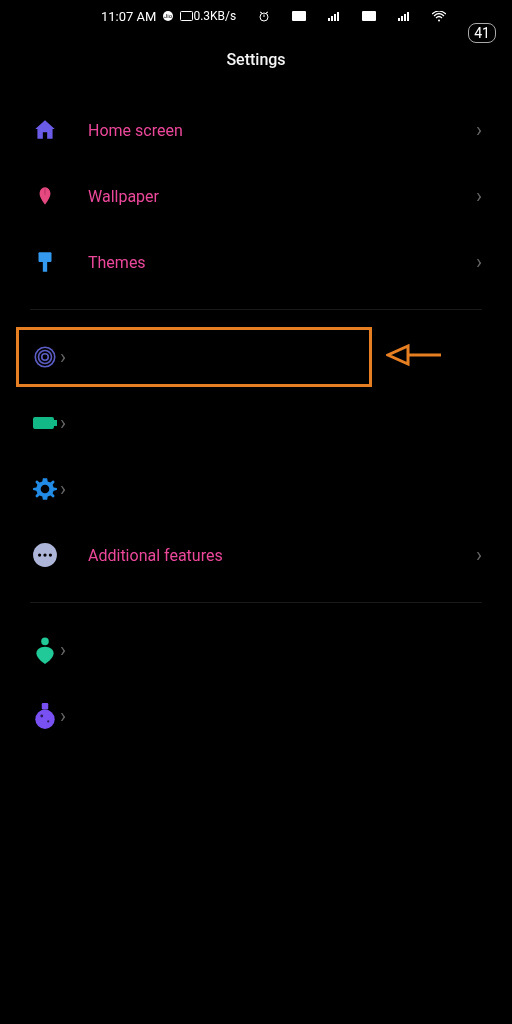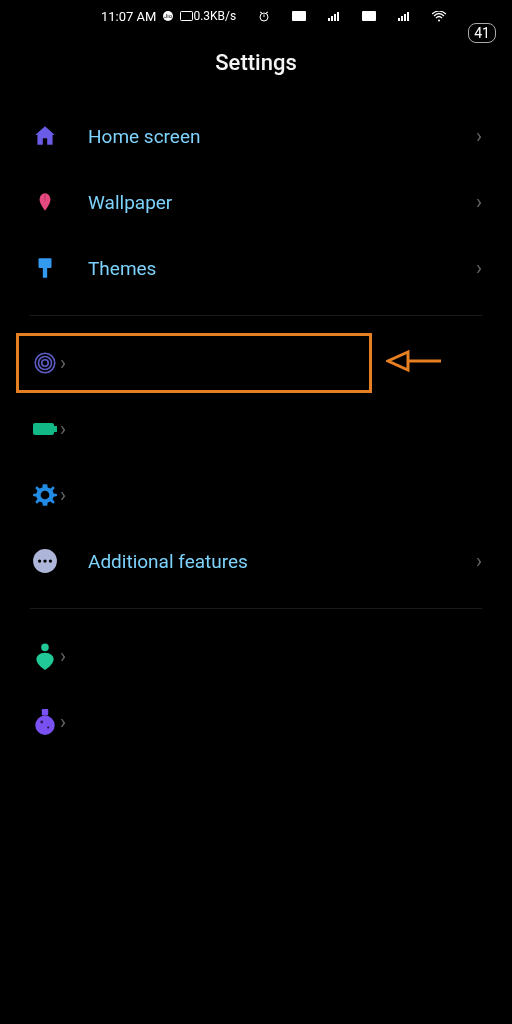--- a/index.html
+++ b/index.html
@@ -18,21 +18,21 @@
       padding: 12px 16px;
       font-size: 13px;
       color: #fff;
       height: 32px;
     }
     .status-left { display: flex; align-items: center; gap: 6px; }
     .status-right { display: flex; align-items: center; gap: 22px; font-size: 12px; }
     .status-icon { display: inline-flex; }
     .page-title {
       text-align: center;
-      font-size: 22px;
+      font-size: 16px;
       font-weight: 500;
       color: #f5f5f5;
       padding: 18px 0 28px 0;
     }
     .settings-list { padding: 0; }
     .list-item {
       display: flex;
       align-items: center;
       padding: 18px 30px;
       position: relative;
@@ -40,22 +40,22 @@
     .item-icon {
       width: 30px;
       height: 30px;
       display: flex;
       align-items: center;
       justify-content: center;
       flex-shrink: 0;
     }
     .item-label {
       flex: 1;
-      font-size: 19px;
-      color: #7dd3fc;
+      font-size: 16px;
+      color: #ec4899;
       margin-left: 28px;
     }
     .item-label.two-line { line-height: 1.25; }
     .chevron {
       color: #666;
       font-size: 20px;
       flex-shrink: 0;
     }
     .divider {
       height: 1px;

